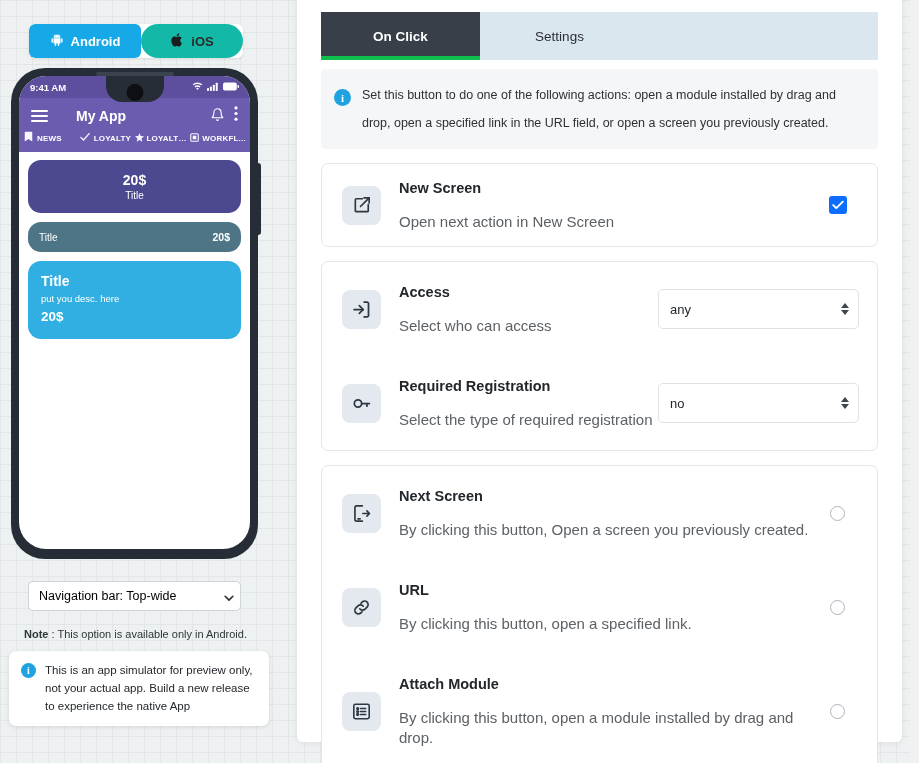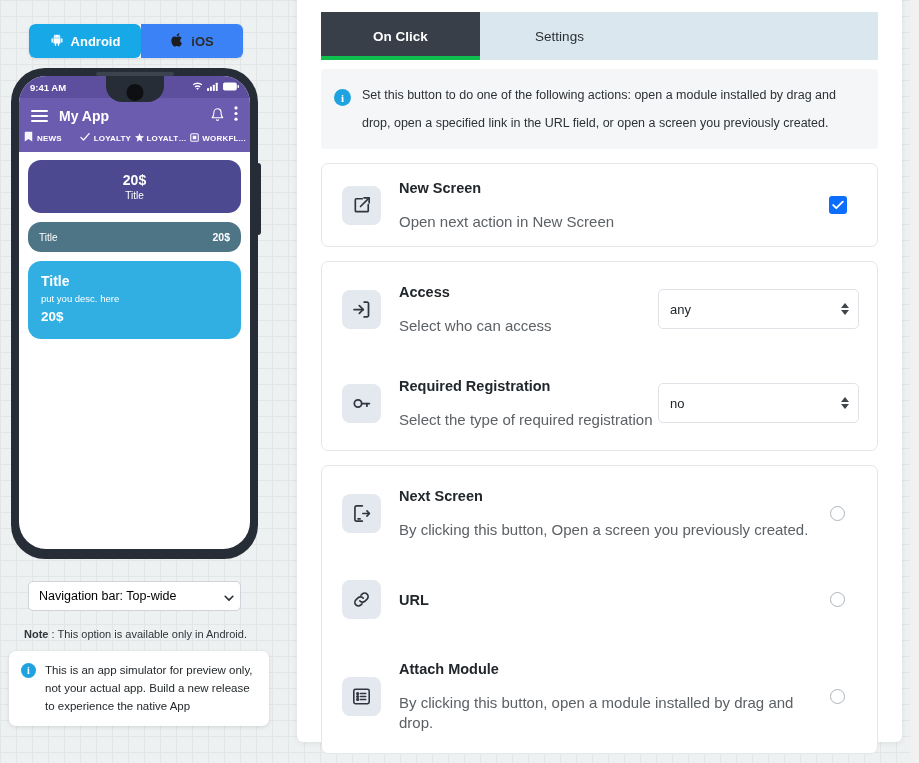--- a/index.html
+++ b/index.html
@@ -56,22 +56,23 @@
     user-select: none;
   }
   .platform-btn.android {
     width: 112px;
     background: #17a8e8;
     color: #ffffff;
     border-radius: 6px;
   }
   .platform-btn.ios {
     width: 102px;
-    background: #3b82f6;
+    background: #14b8a6;
     color: #2c2c2c;
+    border-radius: 17px;
   }
   .ico-android, .ico-apple { display: block; }
 
   
   .phone-frame {
     position: absolute;
     left: 11px; top: 68px;
     width: 247px; height: 491px;
     background: #272d36;
     border-radius: 34px;
@@ -137,21 +138,21 @@
   .app-bar {
     background: #6b5cb0;
     color: #ffffff;
     padding: 8px 12px 2px 12px;
     display: flex;
     align-items: center;
   }
   .hamburger { width: 17px; display: flex; flex-direction: column; gap: 3px; cursor: pointer; }
   .hamburger i { display: block; height: 2px; background: #fff; border-radius: 1px; }
   .app-title {
-    margin-left: 11px;
+    margin-left: 28px;
     font-size: 14px;
     font-weight: bold;
     flex: 1;
   }
   .app-bar-icons { display: flex; align-items: center; gap: 10px; }
 
   
   .sim-tabs {
     background: #6b5cb0;
     display: flex;
@@ -718,20 +719,21 @@
 
       <div class="opt-row tall">
         <span class="opt-icon">
           <svg width="21" height="21" viewBox="0 0 24 24" fill="none" stroke="#2e3640" stroke-width="1.9" stroke-linecap="round" stroke-linejoin="round">
             <path d="M10 13.5a4 4 0 0 0 6 .4l2.4-2.4a4 4 0 1 0-5.7-5.7L11.4 7.2"></path>
             <path d="M14 10.5a4 4 0 0 0-6-.4l-2.4 2.4a4 4 0 1 0 5.7 5.7l1.3-1.3"></path>
           </svg>
         </span>
         <div class="opt-text">
           <div class="opt-title">URL</div>
+          <div class="opt-sub">By clicking this button, open a specified link.</div>
         </div>
         <span class="radio"></span>
       </div>
 
       <div class="opt-row tall">
         <span class="opt-icon">
           <svg width="21" height="21" viewBox="0 0 24 24" fill="none" stroke="#2e3640" stroke-width="1.8" stroke-linecap="round" stroke-linejoin="round">
             <rect x="3.2" y="3.8" width="17.6" height="16.4" rx="1.8"></rect>
             <circle cx="7.6" cy="8.6" r=".95" fill="#2e3640"></circle>
             <circle cx="7.6" cy="12" r=".95" fill="#2e3640"></circle>

